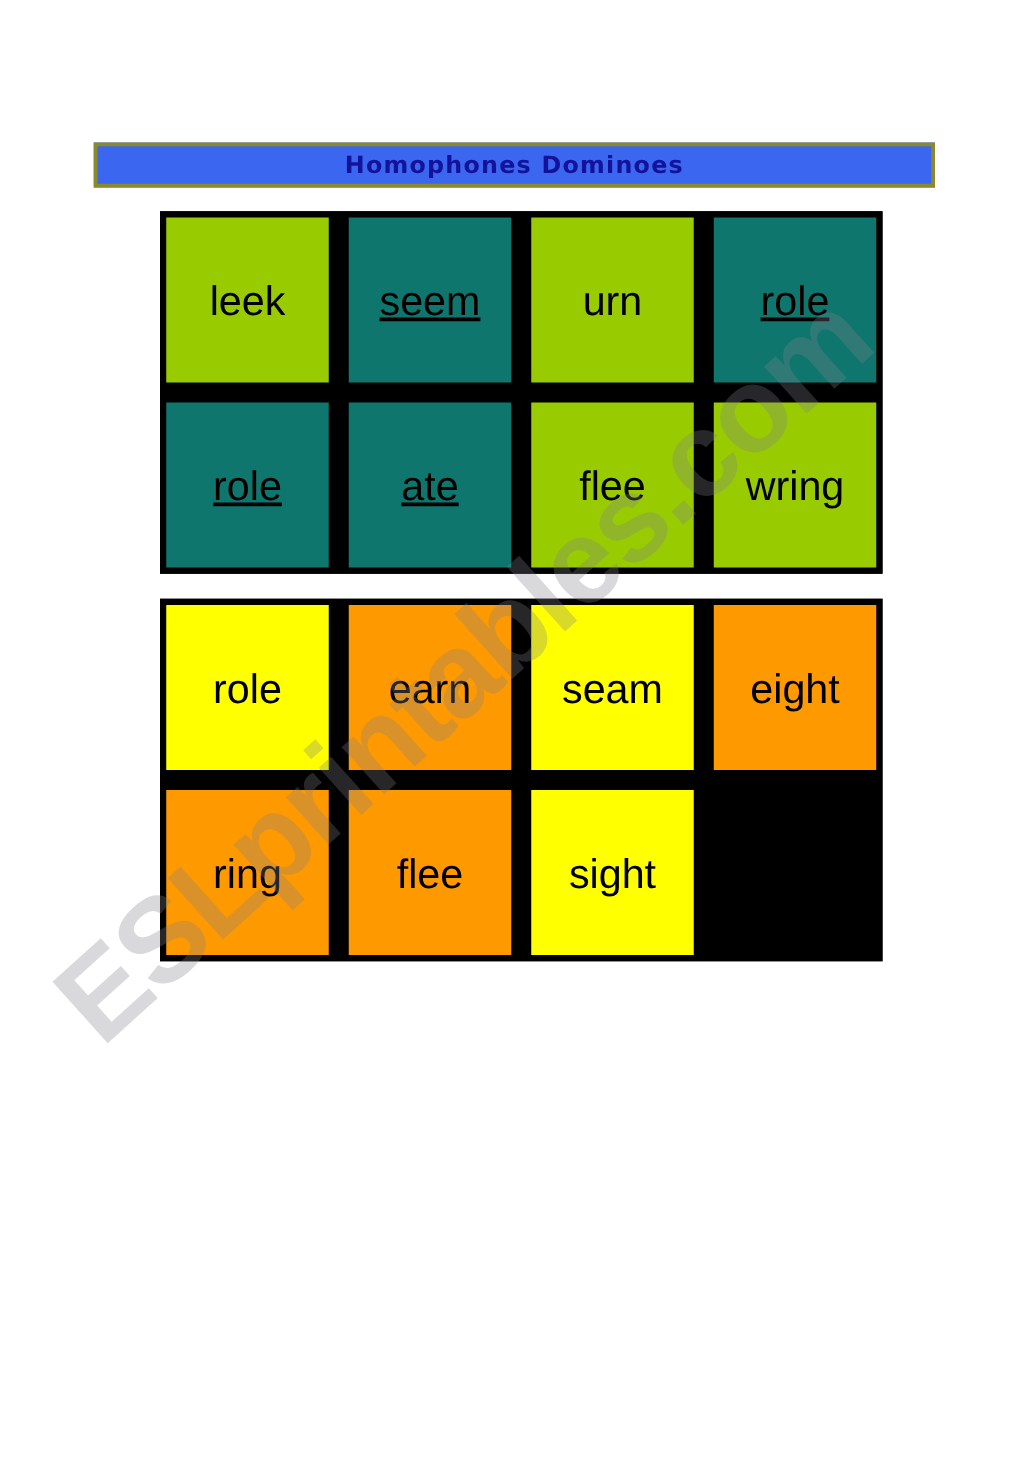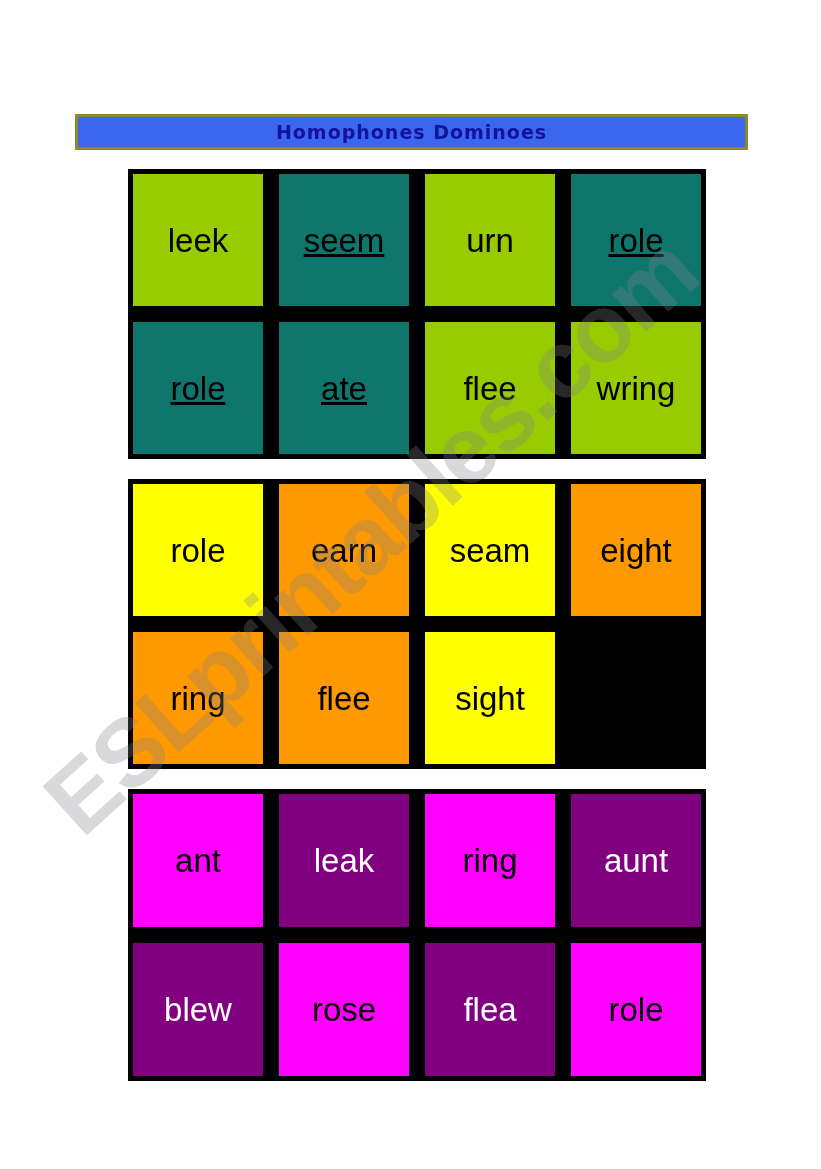--- a/index.html
+++ b/index.html
@@ -166,44 +166,18 @@
       <div class="domino-cell fill-orange">
         <span class="domino-word ink-black">ring</span>
       </div>
       <div class="domino-cell fill-orange">
         <span class="domino-word ink-black">flee</span>
       </div>
       <div class="domino-cell fill-yellow">
         <span class="domino-word ink-black">sight</span>
       </div>
     </div>
-  <div class="domino-set" id="set-purple">
-      <div class="domino-cell fill-magenta">
-        <span class="domino-word ink-black">ant</span>
-      </div>
-      <div class="domino-cell fill-purple">
-        <span class="domino-word ink-white">leak</span>
-      </div>
-      <div class="domino-cell fill-magenta">
-        <span class="domino-word ink-black">ring</span>
-      </div>
-      <div class="domino-cell fill-purple">
-        <span class="domino-word ink-white">aunt</span>
-      </div>
-      <div class="domino-cell fill-purple">
-        <span class="domino-word ink-white">blew</span>
-      </div>
-      <div class="domino-cell fill-magenta">
-        <span class="domino-word ink-black">rose</span>
-      </div>
-      <div class="domino-cell fill-purple">
-        <span class="domino-word ink-white">flea</span>
-      </div>
-      <div class="domino-cell fill-magenta">
-        <span class="domino-word ink-black">role</span>
-      </div>
-    </div>
 
 </div>
 
 <div id="watermark">
   <span class="wm-text">ESLprintables.com</span>
 </div>
 
 </body></html>

